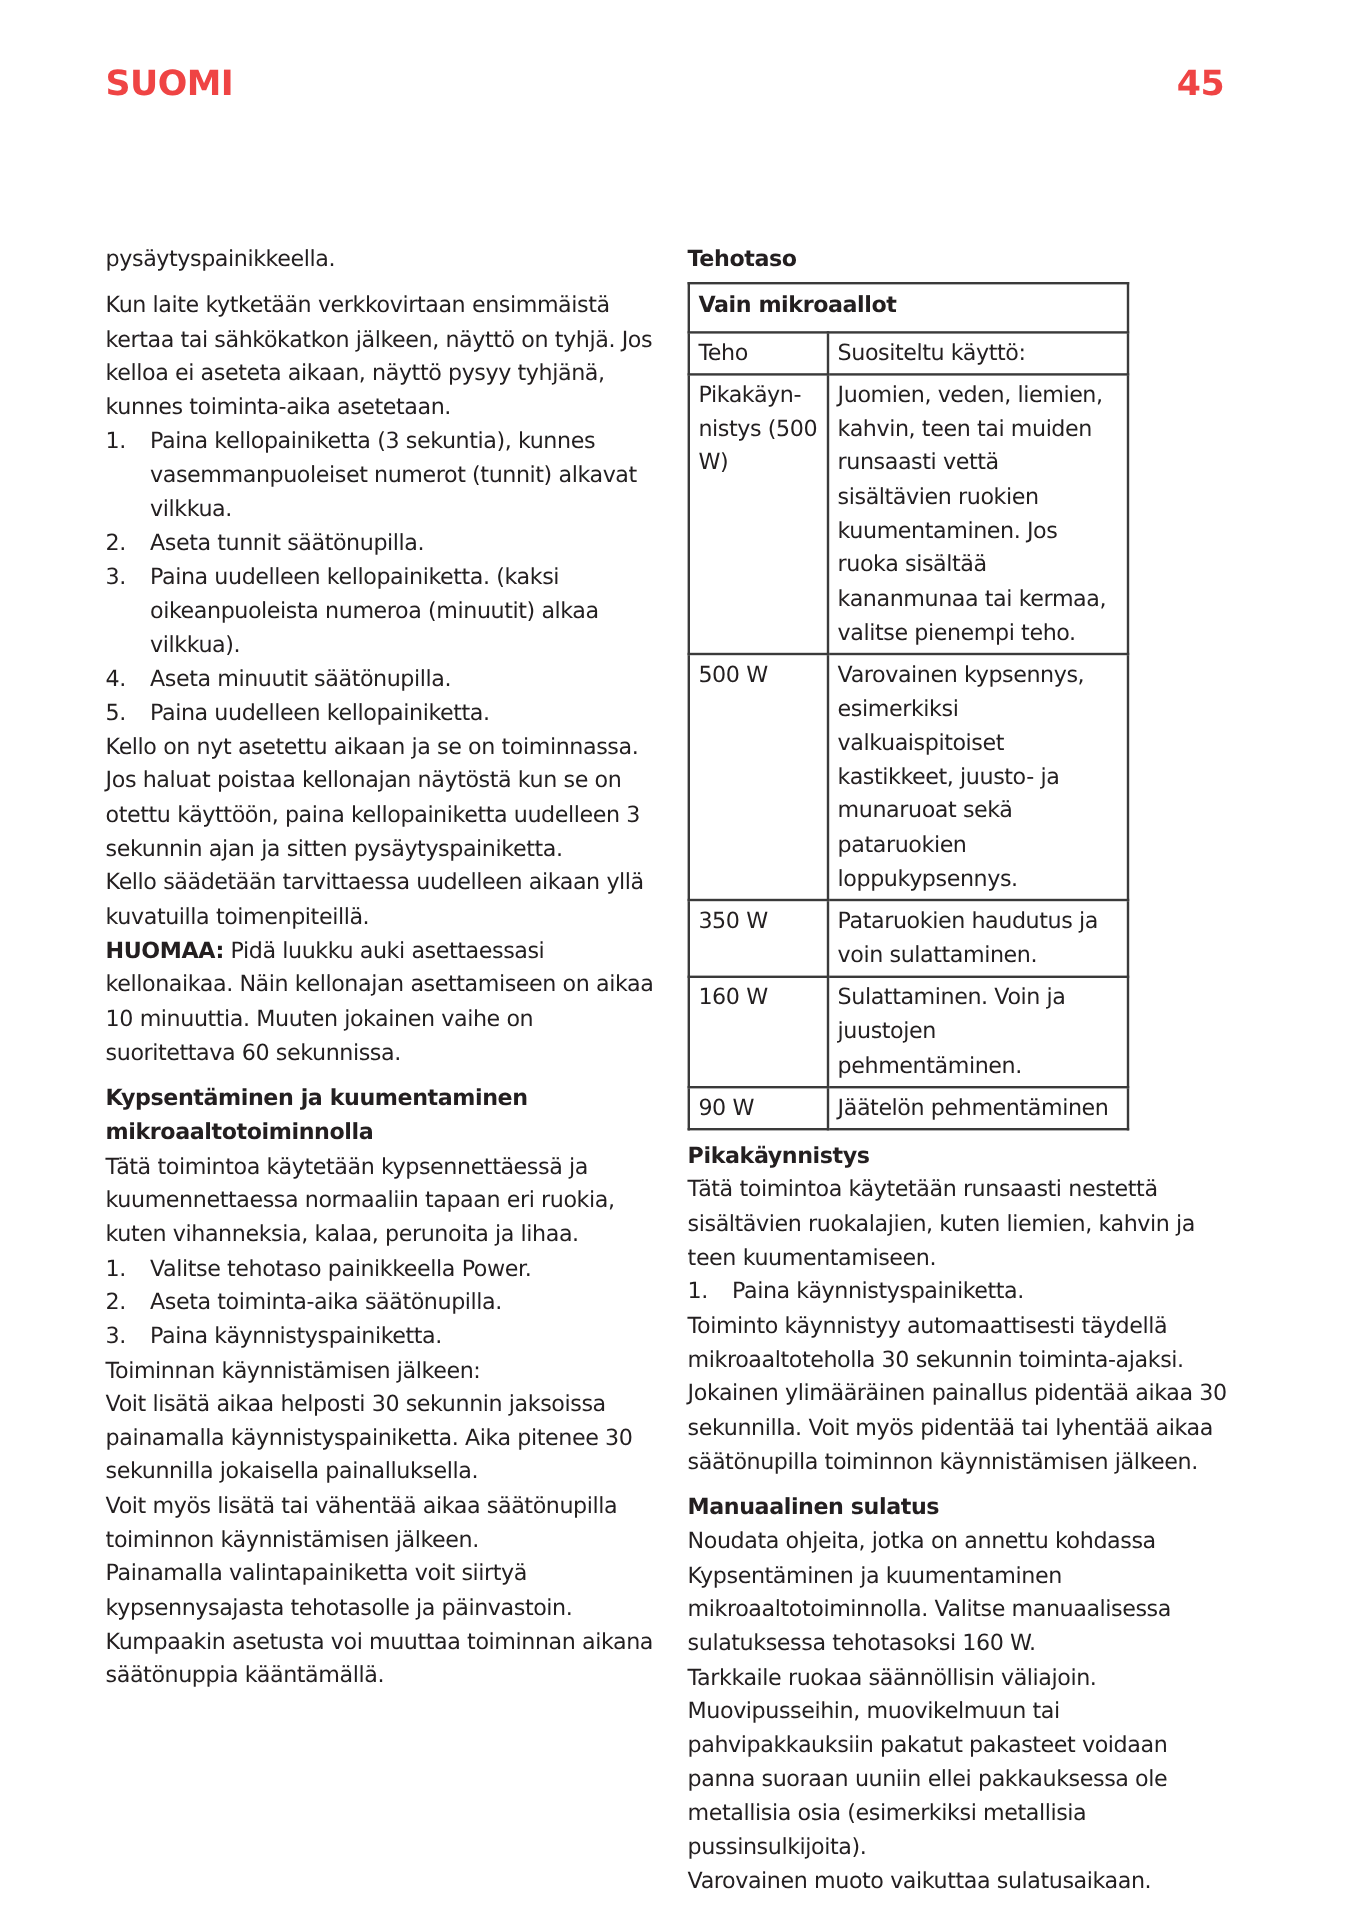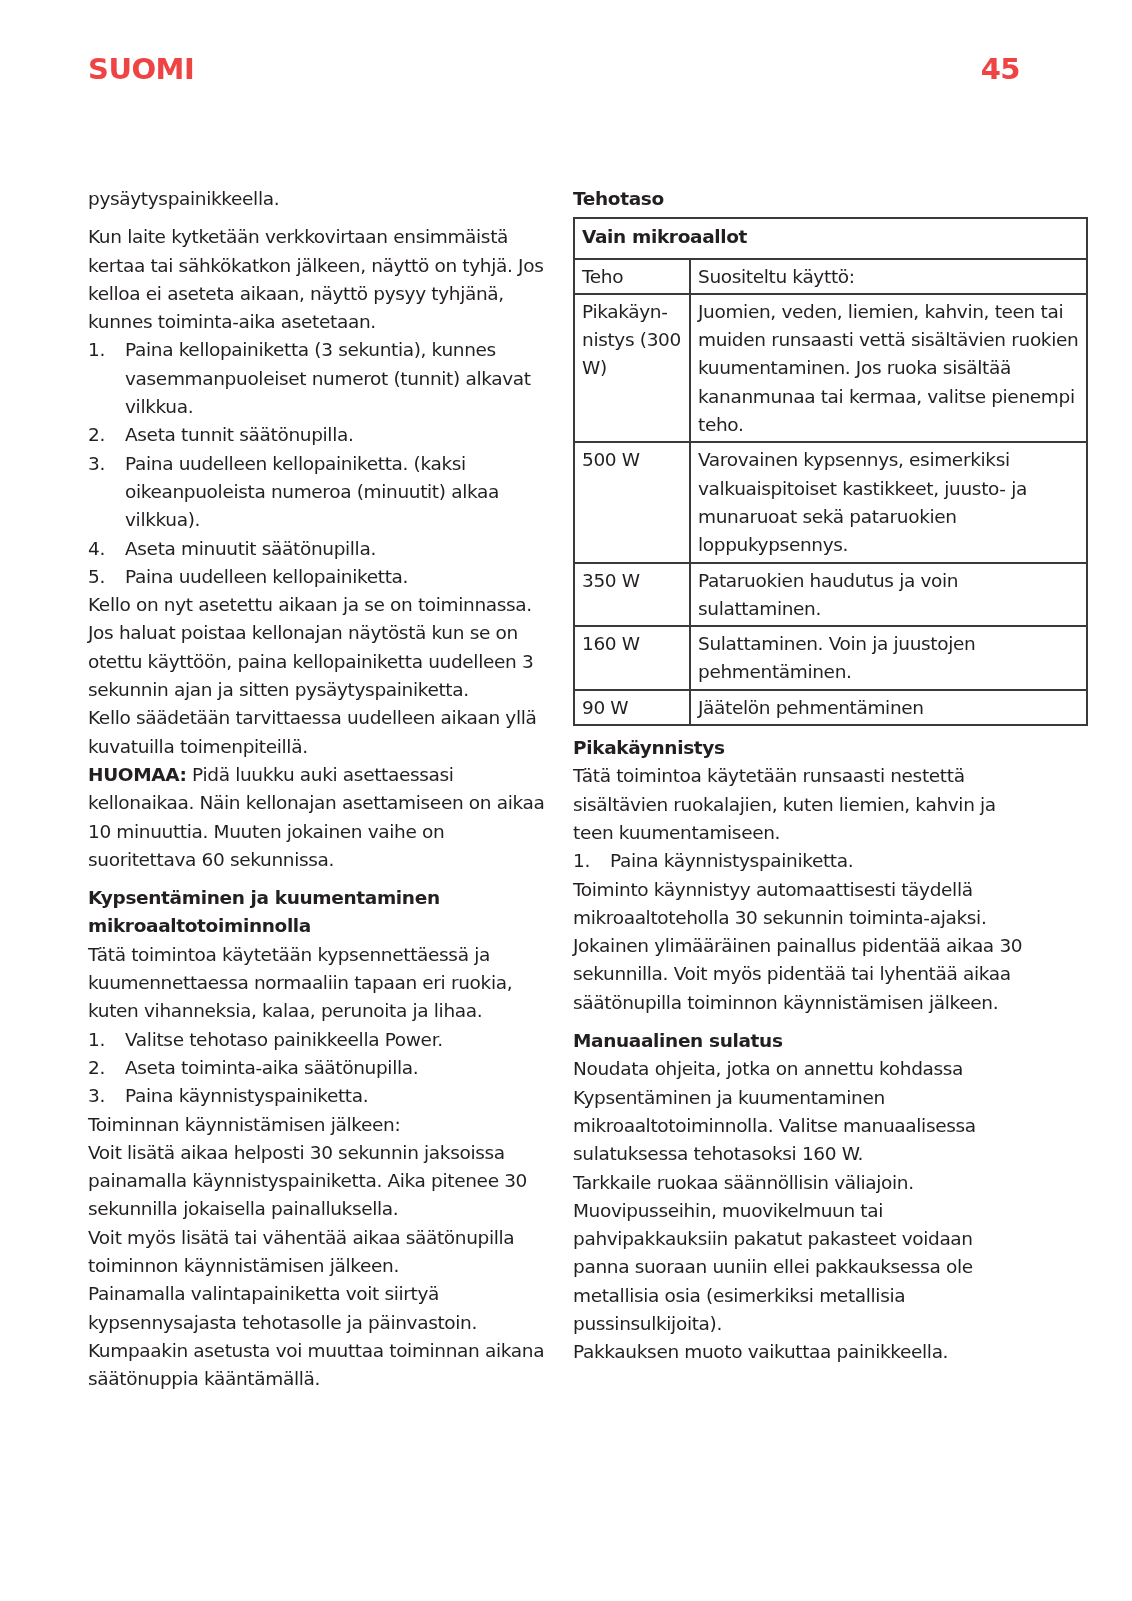--- a/index.html
+++ b/index.html
@@ -7,35 +7,35 @@
     width: 1132px; height: 1601px; position: relative; overflow: hidden;
     font-family: "DejaVu Sans", sans-serif; color: #231f20;
   }
   .hdr {
     position: absolute; top: 52px; font-weight: bold; font-size: 29px;
     letter-spacing: -0.5px; color: #ef4444;
   }
   .hdr-left { left: 88px; }
   .hdr-right { right: 112px; }
   .col {
-    position: absolute; top: 185px; font-size: 18.5px; line-height: 28.3px;
+    position: absolute; top: 203px; font-size: 18.5px; line-height: 28.3px;
     letter-spacing: -0.35px;
   }
   .col-left { left: 88px; width: 460px; }
   .col-right { left: 573px; width: 450px; }
   p { margin: 0; }
   .h { font-weight: bold; margin: 0; }
   .gap { height: 10px; }
   ol { margin: 0; padding: 0; list-style: none; }
   ol li { display: flex; }
   ol li .num { width: 37px; flex: none; }
   ol li .txt { flex: 1; }
   .b { font-weight: bold; }
   table.power {
-    border-collapse: collapse; width: 515px; margin-top: 4px; margin-bottom: 8px;
+    border-collapse: collapse; width: 368px; margin-top: 4px; margin-bottom: 8px;
     font-size: 18.5px; line-height: 28.3px;
   }
   table.power td, table.power th {
     border: 2px solid #3a3a3a; vertical-align: top; padding: 3px 7px 2px 7px; text-align: left;
   }
   table.power th { font-weight: bold; padding: 4px 7px 6px 7px; }
   table.power td.c1 { width: 100px; }
 </style>
 </head>
 <body>
@@ -108,21 +108,21 @@
     <table class="power">
       <tbody>
           <tr>
         <th colspan="2">Vain mikroaallot</th>
       </tr>
       <tr>
         <td class="c1">Teho</td>
         <td>Suositeltu käyttö:</td>
       </tr>
       <tr>
-        <td class="c1">Pikakäyn-nistys (300 W)</td>
+        <td class="c1">Pikakäyn-nistys (500 W)</td>
         <td>Juomien, veden, liemien, kahvin, teen tai muiden runsaasti vettä sisältävien ruokien kuumentaminen. Jos ruoka sisältää kananmunaa tai kermaa, valitse pienempi teho.</td>
       </tr>
       <tr>
         <td class="c1">500 W</td>
         <td>Varovainen kypsennys, esimerkiksi valkuaispitoiset kastikkeet, juusto- ja munaruoat sekä pataruokien loppukypsennys.</td>
       </tr>
       <tr>
         <td class="c1">350 W</td>
         <td>Pataruokien haudutus ja voin sulattaminen.</td>
       </tr>
@@ -149,15 +149,15 @@
     </ol>
     <p>Toiminto käynnistyy automaattisesti täydellä mikroaaltoteholla 30 sekunnin toiminta-ajaksi. Jokainen ylimääräinen painallus pidentää aikaa 30 sekunnilla. Voit myös pidentää tai lyhentää aikaa säätönupilla toiminnon käynnistämisen jälkeen.</p>
   </section>
   <div class="gap"></div>
 
   <section>
     <p class="h">Manuaalinen sulatus</p>
     <p>Noudata ohjeita, jotka on annettu kohdassa Kypsentäminen ja kuumentaminen mikroaaltotoiminnolla. Valitse manuaalisessa sulatuksessa tehotasoksi 160 W.</p>
     <p>Tarkkaile ruokaa säännöllisin väliajoin.</p>
     <p>Muovipusseihin, muovikelmuun tai pahvipakkauksiin pakatut pakasteet voidaan panna suoraan uuniin ellei pakkauksessa ole metallisia osia (esimerkiksi metallisia pussinsulkijoita).</p>
-    <p>Pakkauksen muoto vaikuttaa painikkeella.</p>
+    <p>Varovainen muoto vaikuttaa sulatusaikaan.</p>
   </section>
 </div>
 
 </body></html>

